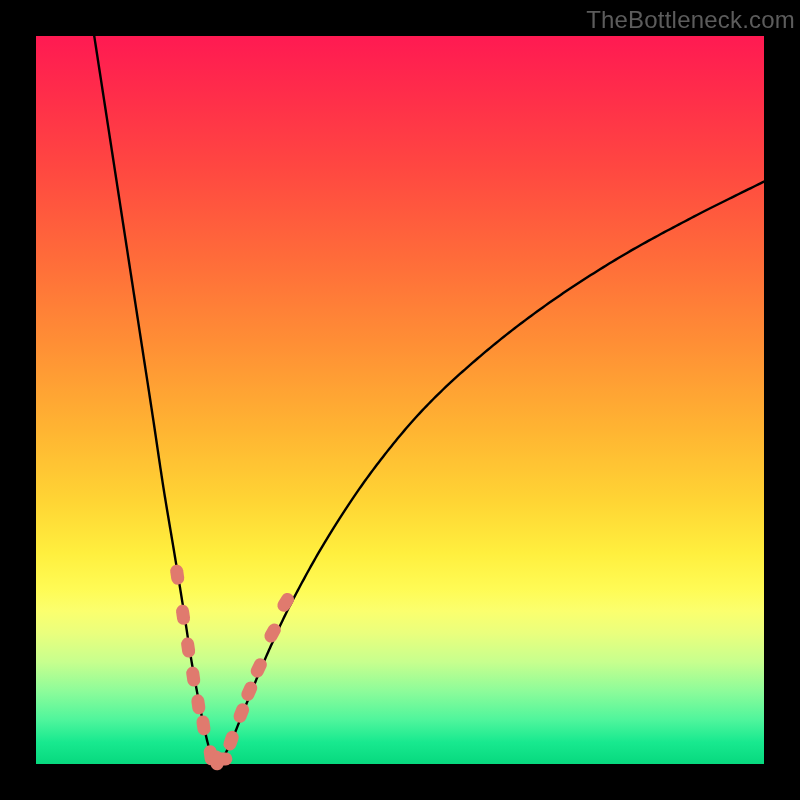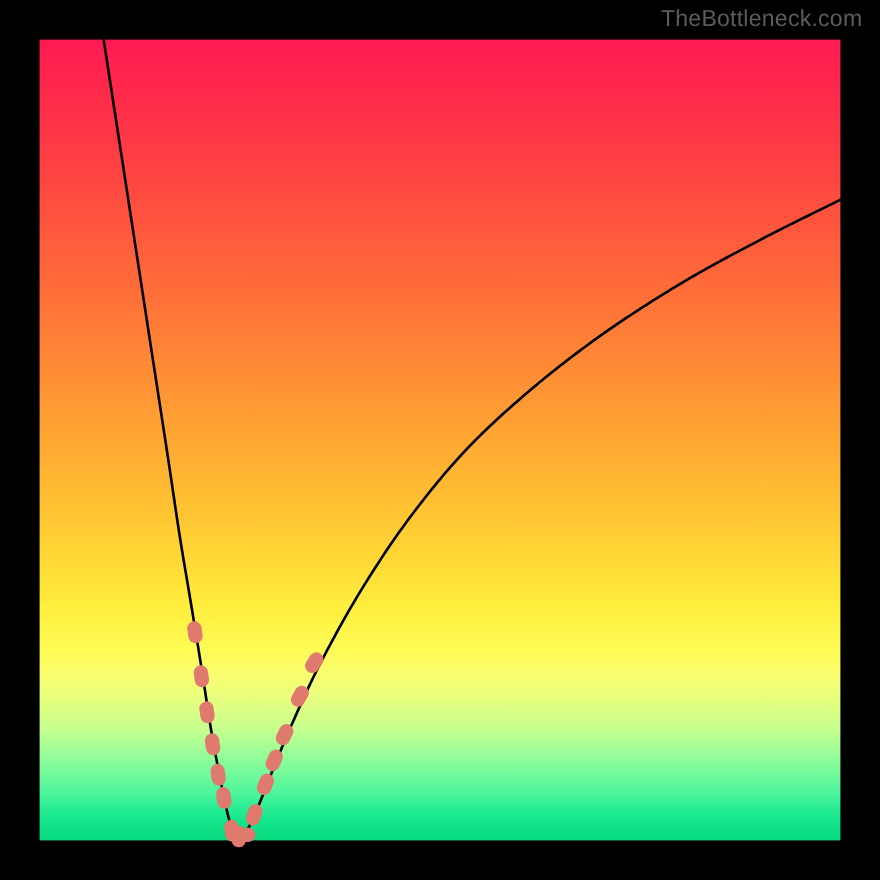--- a/index.html
+++ b/index.html
@@ -42,23 +42,23 @@
       #c7ff8e 86%,
       #8dfc9a 90%,
       #4ef59c 94%,
       #18e98f 97%,
       #07d97e 100%
     );
   }
   .watermark {
     position: absolute;
     top: 6px;
-    right: 16px;
+    right: 5px;
     color: #5c5c5c;
-    font-size: 21px;
+    font-size: 24px;
     font-weight: 500;
     letter-spacing: 0.2px;
     user-select: none;
   }
   svg.curves {
     position: absolute;
     left: 0;
     top: 0;
     width: 728px;
     height: 728px;

